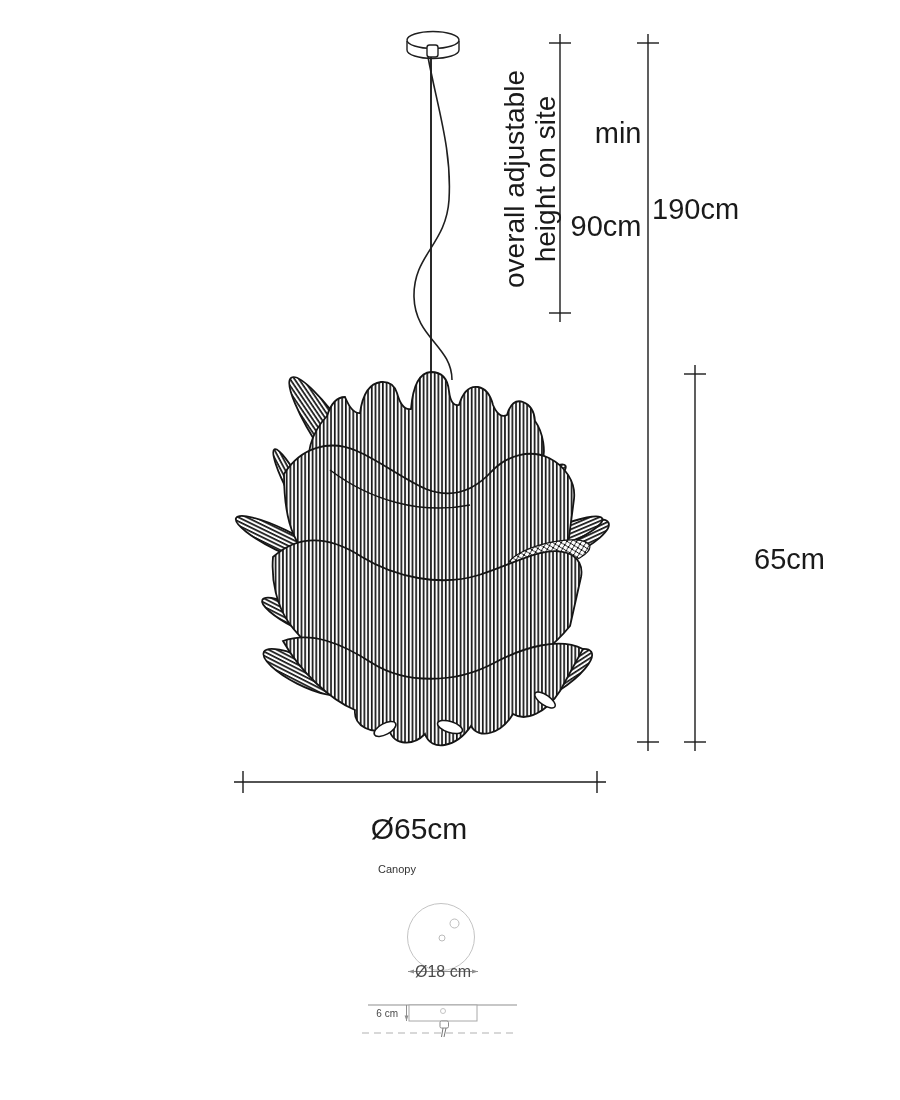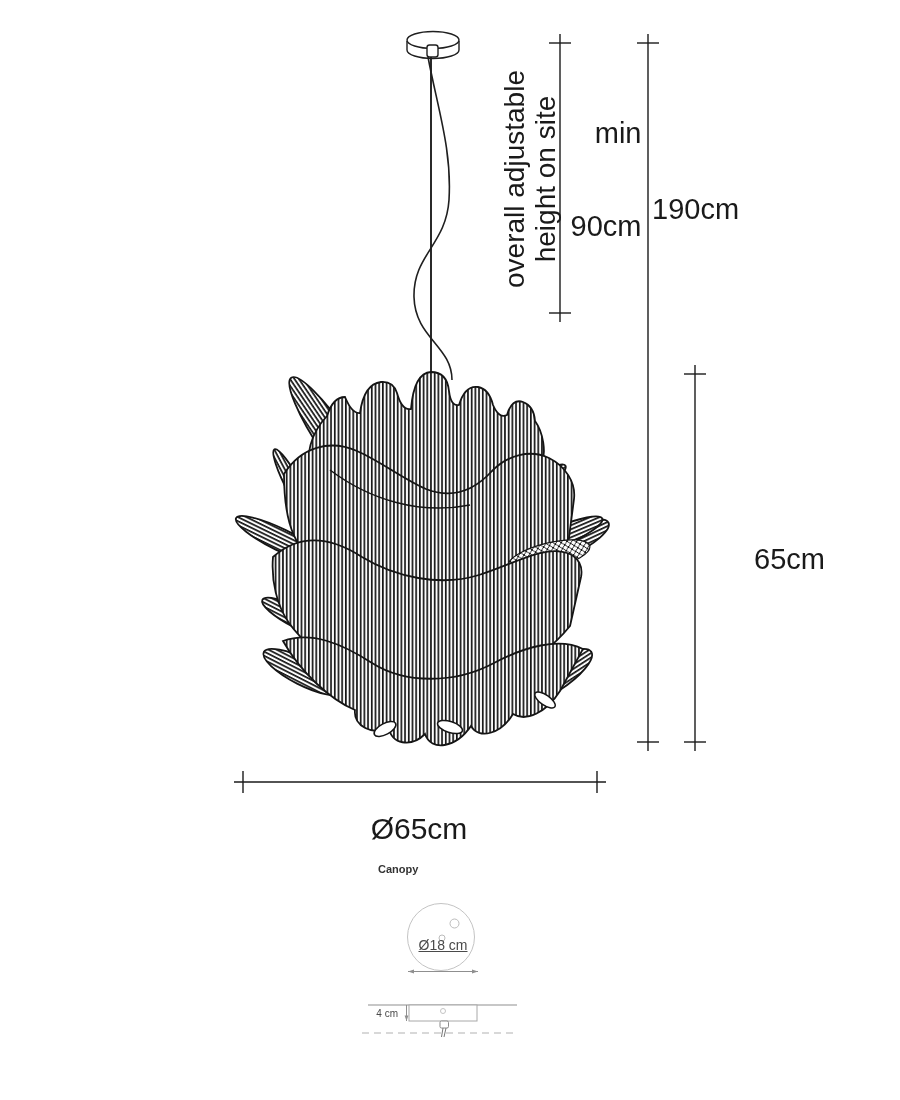--- a/index.html
+++ b/index.html
@@ -14,22 +14,22 @@
     transform:translate(-50%,-50%) rotate(-90deg);
     font-size:28px;line-height:31px;text-align:center;white-space:nowrap;
   }
   .dim-min{
     left:606px;top:180px;transform:translate(-50%,-50%);
     font-size:29px;line-height:31px;text-align:right;
   }
   .dim-190{left:620px;top:209px;transform:translateY(-50%);font-size:29px;margin-left:32px;}
   .dim-65{left:706px;top:559px;transform:translateY(-50%);font-size:29px;margin-left:48px;}
   .dim-d65{left:419px;top:801px;transform:translate(-50%,-50%);font-size:30px;margin-top:28px;}
-  .canopy-title{left:378px;top:863px;font-size:11px;font-weight:700;color:#333;}
-  .canopy-d18{left:443px;top:945px;transform:translate(-50%,-50%);font-size:14px;color:#4a4a4a;text-decoration:underline;}
+  .canopy-title{left:378px;top:863px;font-size:11px;font-weight:400;color:#333;}
+  .canopy-d18{left:443px;top:972px;transform:translate(-50%,-50%);font-size:16px;color:#4a4a4a;}
   .canopy-4cm{left:398px;top:1013px;transform:translate(-100%,-50%);font-size:10px;color:#4a4a4a;}
 </style>
 </head>
 <body>
 
 <div class="page">
 
   <svg width="900" height="1100" viewBox="0 0 900 1100">
     <defs>
       <pattern id="pv" patternUnits="userSpaceOnUse" width="3.7" height="8">
@@ -185,15 +185,15 @@
   <div class="lbl dim-190">190cm</div>
 
   <div class="lbl dim-65">65cm</div>
 
   <div class="lbl dim-d65">Ø65cm</div>
 
   <div class="lbl canopy-title">Canopy</div>
 
   <div class="lbl canopy-d18">Ø18 cm</div>
 
-  <div class="lbl canopy-4cm">4 cm</div>
+  <div class="lbl canopy-4cm">6 cm</div>
 
 </div>
 
 </body></html>

